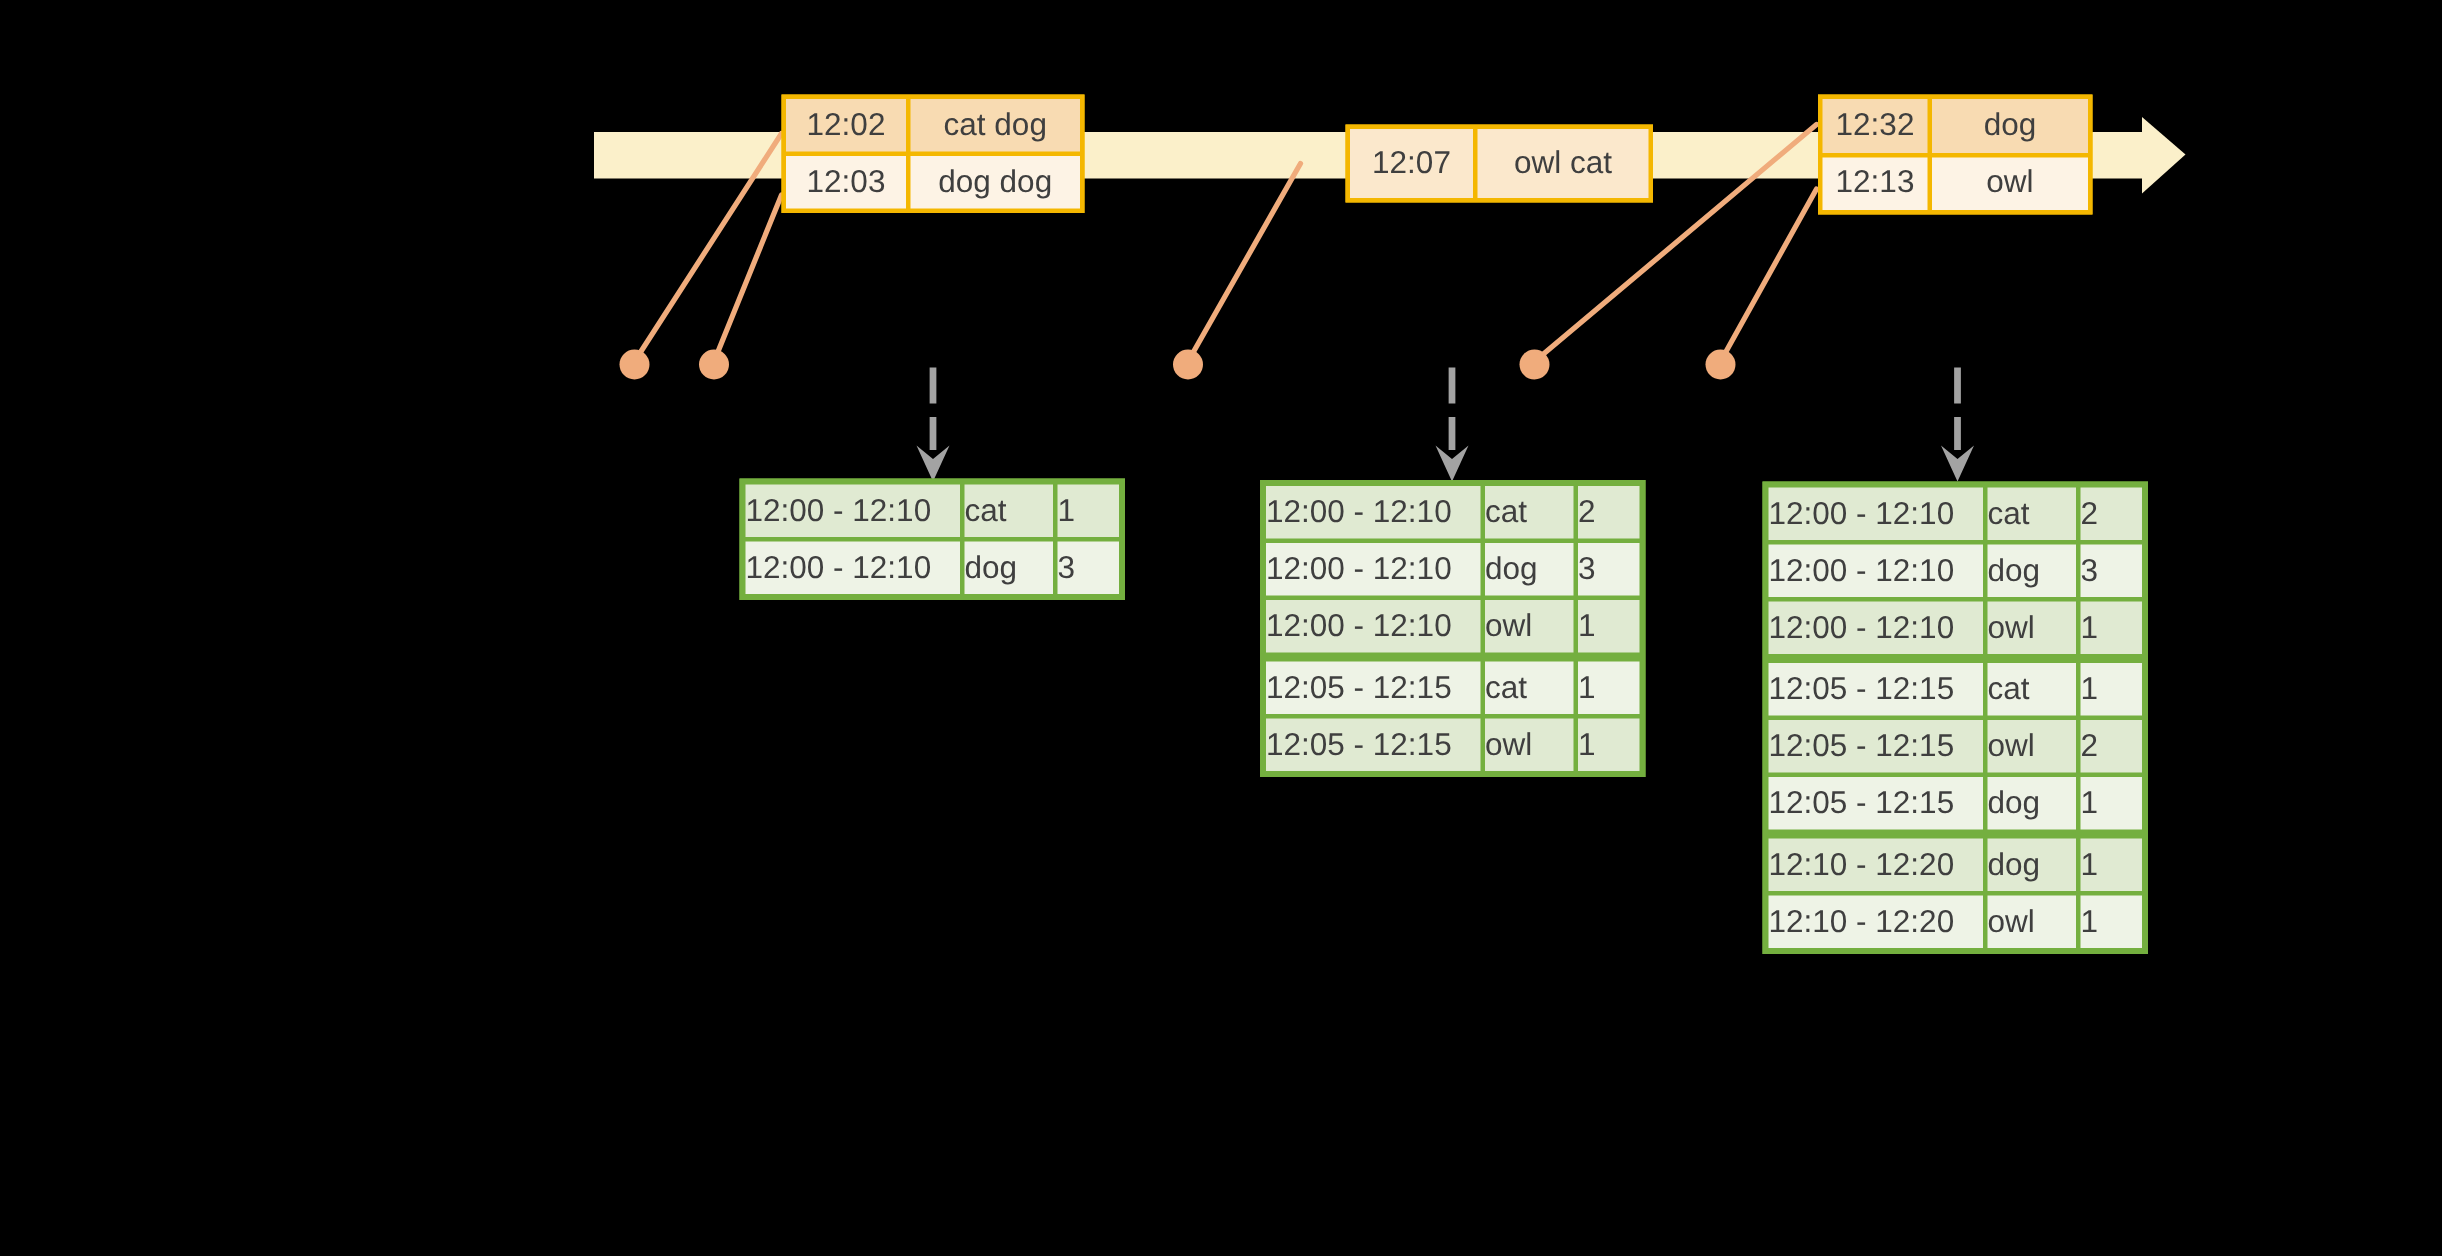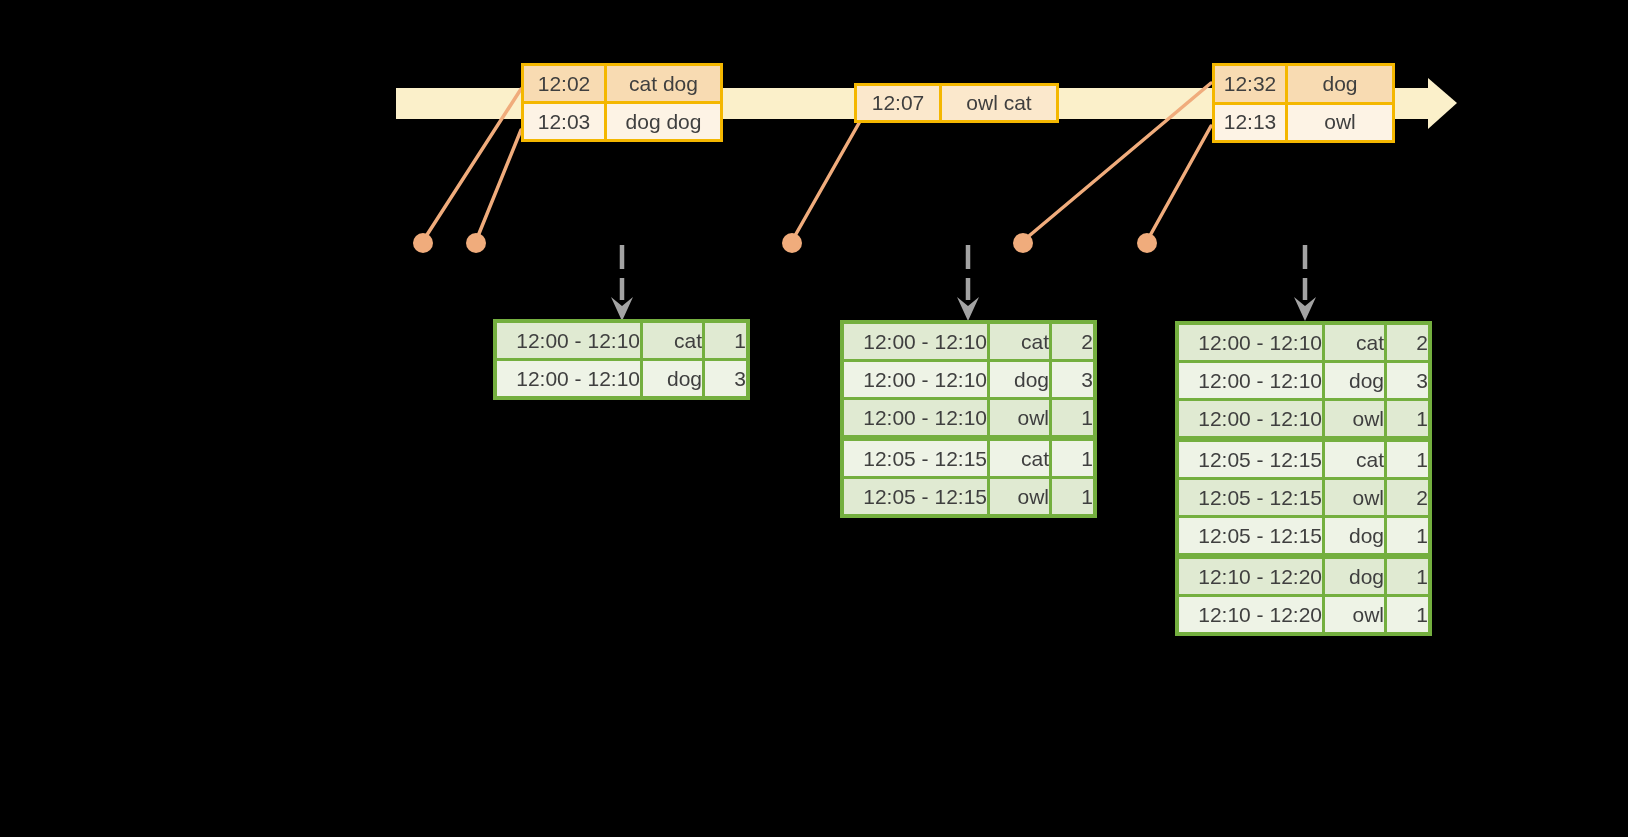--- a/index.html
+++ b/index.html
@@ -37,21 +37,21 @@
     position:absolute;
     background:var(--table_border);
     border:4px solid var(--table_border);
     display:flex;flex-direction:column;gap:3px;
     box-sizing:border-box;
     font-size:21px;
   }
   .trow{display:grid;grid-template-columns:143px 59px 41px;gap:3px;}
   .trow.group-start{margin-top:3px;}
   .tcell{
-    height:35px;line-height:35px;text-align:right;
+    height:35px;line-height:35px;text-align:left;
     background:var(--row_fill_dark);
     white-space:nowrap;overflow:hidden;
   }
   .trow.alt .tcell{background:var(--row_fill_light);}
 </style>
 </head>
 <body>
 
 <div class="canvas">
 
@@ -84,21 +84,21 @@
     <div class="erow dark" style="grid-template-columns:80px 1fr;">
       <div class="ecell">12:02</div>
       <div class="ecell">cat dog</div>
     </div>
     <div class="erow" style="grid-template-columns:80px 1fr;">
       <div class="ecell">12:03</div>
       <div class="ecell">dog dog</div>
     </div>
   </div>
 
-  <div class="event-box" style="left:854px;top:83px;width:205px;height:40px;justify-content:center;">
+  <div class="event-box" style="left:897px;top:83px;width:205px;height:52px;justify-content:center;">
     <div class="erow mid" style="grid-template-columns:82px 1fr;">
       <div class="ecell">12:07</div>
       <div class="ecell">owl cat</div>
     </div>
   </div>
 
   <div class="event-box" style="left:1212px;top:63px;width:183px;height:80px;">
     <div class="erow dark" style="grid-template-columns:70px 1fr;">
       <div class="ecell">12:32</div>
       <div class="ecell">dog</div>

